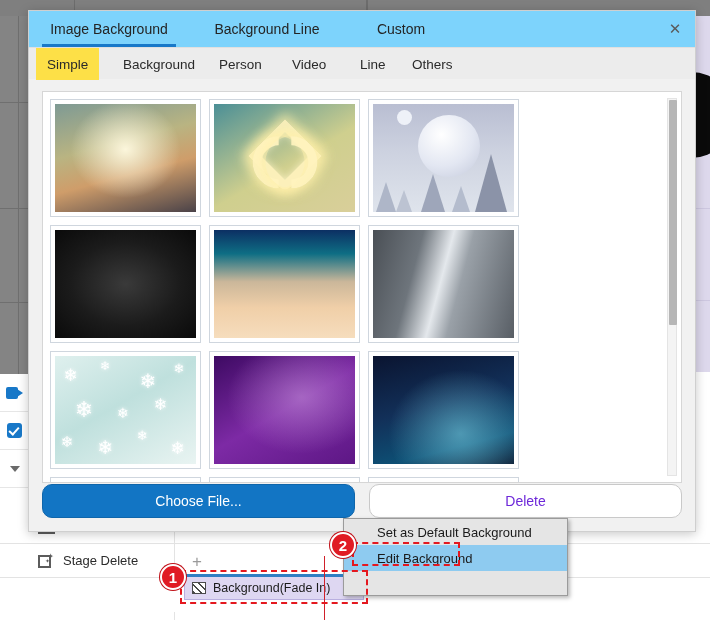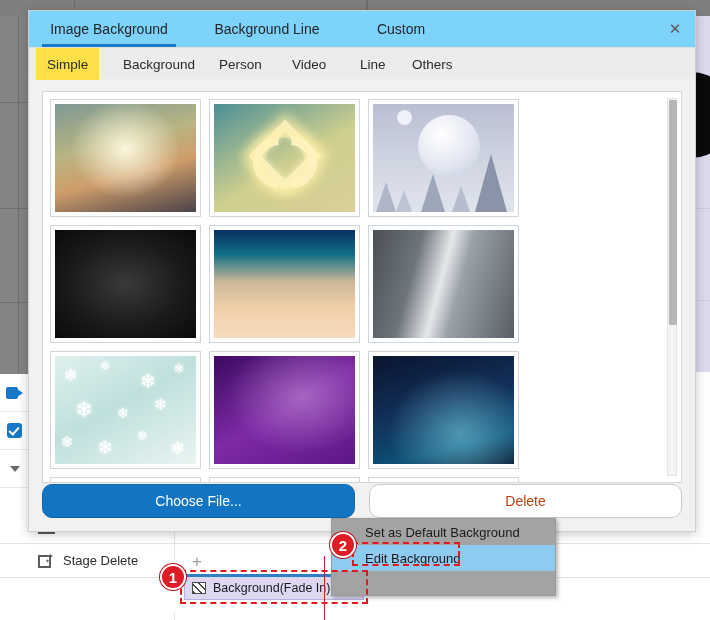--- a/index.html
+++ b/index.html
@@ -65,22 +65,22 @@
     display: flex; align-items: center; gap: 7px; padding-left: 7px;
     font-size: 12.5px; color: #1a1a1a; z-index: 6;
   }
   .clip .grip { position: absolute; right: 2px; top: 5px; width: 6px; height: 14px; background: #c3b9e6; border: 1px solid #a99cd8; }
   .clip-hatch { width: 14px; height: 12px; border: 1px solid #4a4a4a;
     background: repeating-linear-gradient(45deg, #4a4a4a 0 2px, #ffffff 2px 5px); flex: none; }
   .playhead { position: absolute; left: 324px; top: 556px; width: 1px; height: 64px; background: #d0202a; z-index: 7; }
 
   
   .ctxmenu {
-    position: absolute; left: 331px; top: 518px; width: 225px; height: 78px;
-    background: #a3a3a3; border: 1px solid #9b9b9b; box-shadow: 2px 2px 4px rgba(0,0,0,.28); z-index: 8;
+    position: absolute; left: 343px; top: 518px; width: 225px; height: 78px;
+    background: #e5e5e5; border: 1px solid #9b9b9b; box-shadow: 2px 2px 4px rgba(0,0,0,.28); z-index: 8;
   }
   .ctx-item { height: 26px; display: flex; align-items: center; padding-left: 33px;
     font-size: 13px; color: #1a1a1a; white-space: nowrap; }
   .ctx-item.sel { background: #8ecbf0; }
 
   
   .marker { position: absolute; width: 26px; height: 26px; border-radius: 50%;
     background: #e01b24; border: 2px solid #ffffff; color: #fff;
     font-size: 15px; font-weight: bold; display: flex; align-items: center; justify-content: center;
     box-shadow: 0 0 0 1px #c01018; z-index: 11; }
@@ -108,21 +108,21 @@
   .thumb { width: 151px; height: 118px; border: 1px solid #cfd6de; background: #fff; padding: 4px; }
   .thumb .art { width: 100%; height: 100%; }
 
   .sbar { position: absolute; right: 4px; top: 6px; width: 10px; height: 378px; background: #f4f4f4; border: 1px solid #e4e4e4; }
   .sbar .thumbv { position: absolute; left: 1px; top: 1px; width: 8px; height: 225px; background: #b6b6b6; border-radius: 1px; }
 
   .dlg-btns { position: absolute; left: 13px; right: 13px; bottom: 13px; height: 34px; display: flex; gap: 14px; }
   .btn { flex: 1; display: flex; align-items: center; justify-content: center;
     font-size: 14px; border-radius: 10px; }
   .btn-primary { background: #1275c4; color: #ffffff; border: 1px solid #0f66ab; }
-  .btn-secondary { background: #ffffff; color: #c2410c; border: 1px solid #c9c9c9; }
+  .btn-secondary { background: #ffffff; color: #6d28d9; border: 1px solid #c9c9c9; }
 
   
   .art-1 { background:
       radial-gradient(ellipse at 50% 42%, rgba(255,250,225,.95) 0%, rgba(255,245,200,0) 55%),
       linear-gradient(165deg, #7e9a94 0%, #b9b482 38%, #cf9d6a 62%, #4a4248 100%); }
   .art-2 { position: relative; background: linear-gradient(150deg, #4b8f96 0%, #cfcf8e 55%, #d9cf9a 100%); }
   .art-2 .heart { position: absolute; left: 50%; top: 48%; transform: translate(-50%,-50%) rotate(-45deg);
     width: 52px; height: 52px; border: 9px solid rgba(255,243,190,.92); border-radius: 0 0 0 8px;
     box-shadow: 0 0 12px 5px rgba(255,240,170,.75), inset 0 0 8px rgba(255,245,200,.9); }
   .art-2 .heart:before, .art-2 .heart:after { content: ""; position: absolute; background: transparent;

